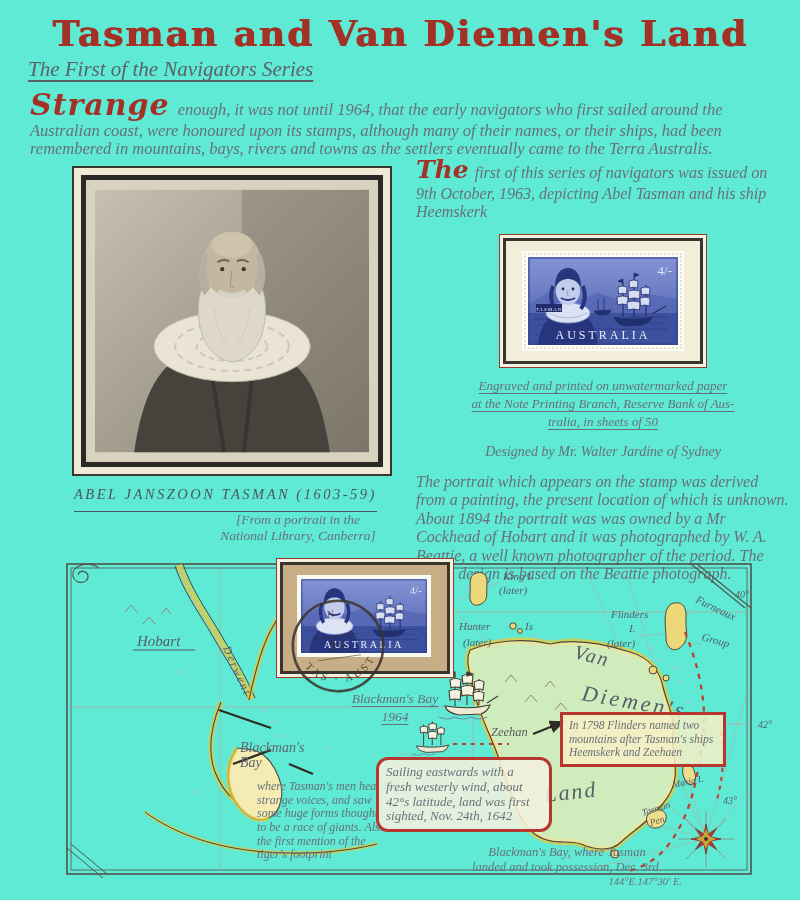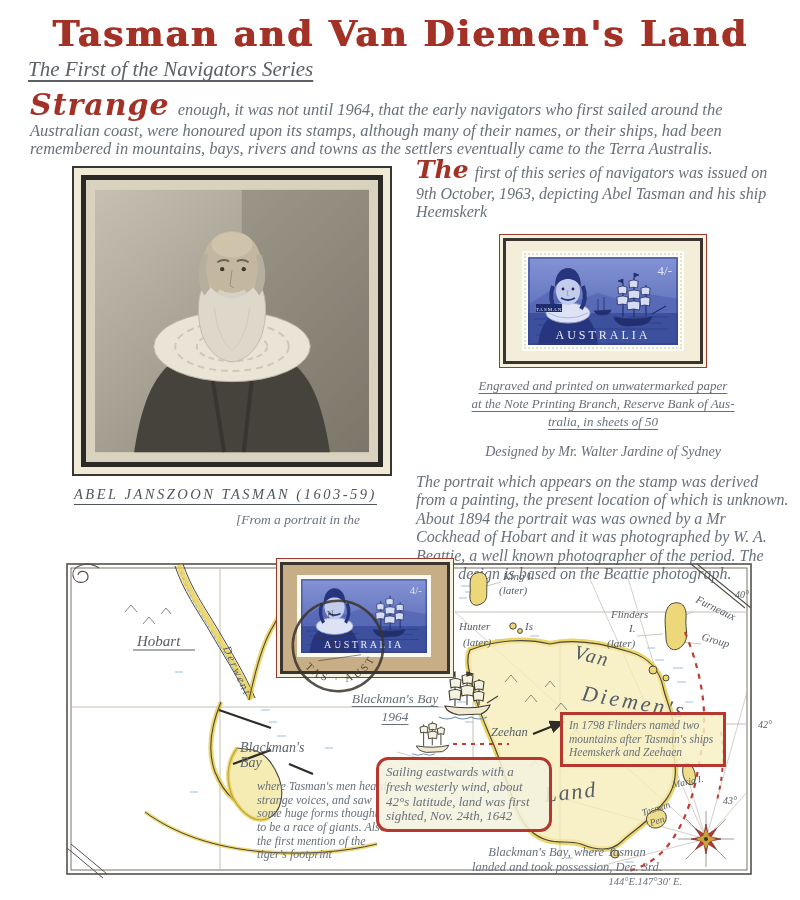--- a/index.html
+++ b/index.html
@@ -1,35 +1,35 @@
 <!DOCTYPE html>
 <html><head>
 <meta charset="utf-8">
 <style>
   html,body{margin:0;padding:0;background:#e9e6d4;}
-  .page{position:relative;width:800px;height:900px;background:#ffffff;overflow:hidden;
+  .page{position:relative;width:800px;height:900px;background:#5eead4;overflow:hidden;
         font-family:"Liberation Serif",serif;}
   .gothic{font-family:"DejaVu Serif",serif;font-weight:700;color:#a33126;}
   .hand{font-style:italic;color:#68707a;}
 
   #title{position:absolute;top:12px;left:0;width:100%;text-align:center;font-size:36px;
          letter-spacing:2px;text-shadow:1px 0 0 #a33126;}
   #subtitle{position:absolute;top:57px;left:0;width:100%;text-align:left;font-size:21px;
             color:#5b6166;font-style:italic;text-decoration:underline;text-underline-offset:4px;margin-left:28px;}
 
   #intro{position:absolute;top:88px;left:30px;width:742px;font-size:16.5px;line-height:1.12;}
   #intro .init{font-size:30px;letter-spacing:1px;margin-right:8px;}
 
   #portraitFrame{position:absolute;left:72px;top:166px;width:320px;height:310px;
                  border:2px solid #3a3733;background:#efe9d6;padding:7px;box-sizing:border-box;}
   #portraitFrame .inner{border:5px solid #2b2926;height:100%;box-sizing:border-box;
                         background:#d8d2bf;padding:9px;}
   #portraitFrame svg{width:100%;height:100%;display:block;}
   #portraitCaption{position:absolute;left:74px;top:486px;font-size:14.5px;letter-spacing:2.5px;
-                   color:#4e555c;border-bottom:1.5px solid #4e555c;padding-bottom:1px;font-style:italic;}
+                   color:#4e555c;border-bottom:1.5px solid #4e555c;padding-bottom:8px;font-style:italic;}
   #portraitCredit{position:absolute;left:188px;top:512px;width:220px;text-align:center;
                   font-size:13.5px;line-height:1.2;}
 
   #rightCol{position:absolute;left:416px;top:156px;width:374px;}
   .issue{font-size:16px;line-height:1.14;}
   .issue .init{font-size:25px;margin-right:6px;}
   .mountWrap{display:flex;justify-content:center;margin:13px 0 9px;}
   .mount{border:1.5px solid #9b3a2c;padding:3px;background:#f4f1de;}
   .mountInner{border:3.5px solid #3a362f;padding:10px 16px;background:#f2eeda;}
   .stamp{background:#fdfdf8;padding:6px;outline:2px dotted #e6e1c8;outline-offset:-4px;line-height:0;}
@@ -111,20 +111,21 @@
         <circle cx="130" cy="81" r="2.2" fill="#3d3931"></circle>
           <circle cx="152" cy="81" r="2.2" fill="#3d3931"></circle>
         <path d="M140,82 l-2,16 4,2" stroke="#9a8f7a" fill="none"></path>
         <path d="M126,104 q14,8 28,0" stroke="#d6d1c2" stroke-width="5" fill="none"></path>
       </svg>
     </div>
   </div>
   <div id="portraitCaption">ABEL JANSZOON TASMAN (1603-59)</div>
   <div id="portraitCredit" class="hand">
     <div>[From a portrait in the</div>
+    <div>National Library, Canberra]</div>
   </div>
 
   <div id="rightCol">
     <div class="issue hand">
       <span class="init gothic">The</span><span>first of this series of navigators was issued on 9th October, 1963, depicting Abel Tasman and his ship Heemskerk</span>
     </div>
 
     <div class="mountWrap">
       <div class="mount">
         <div class="mountInner">

